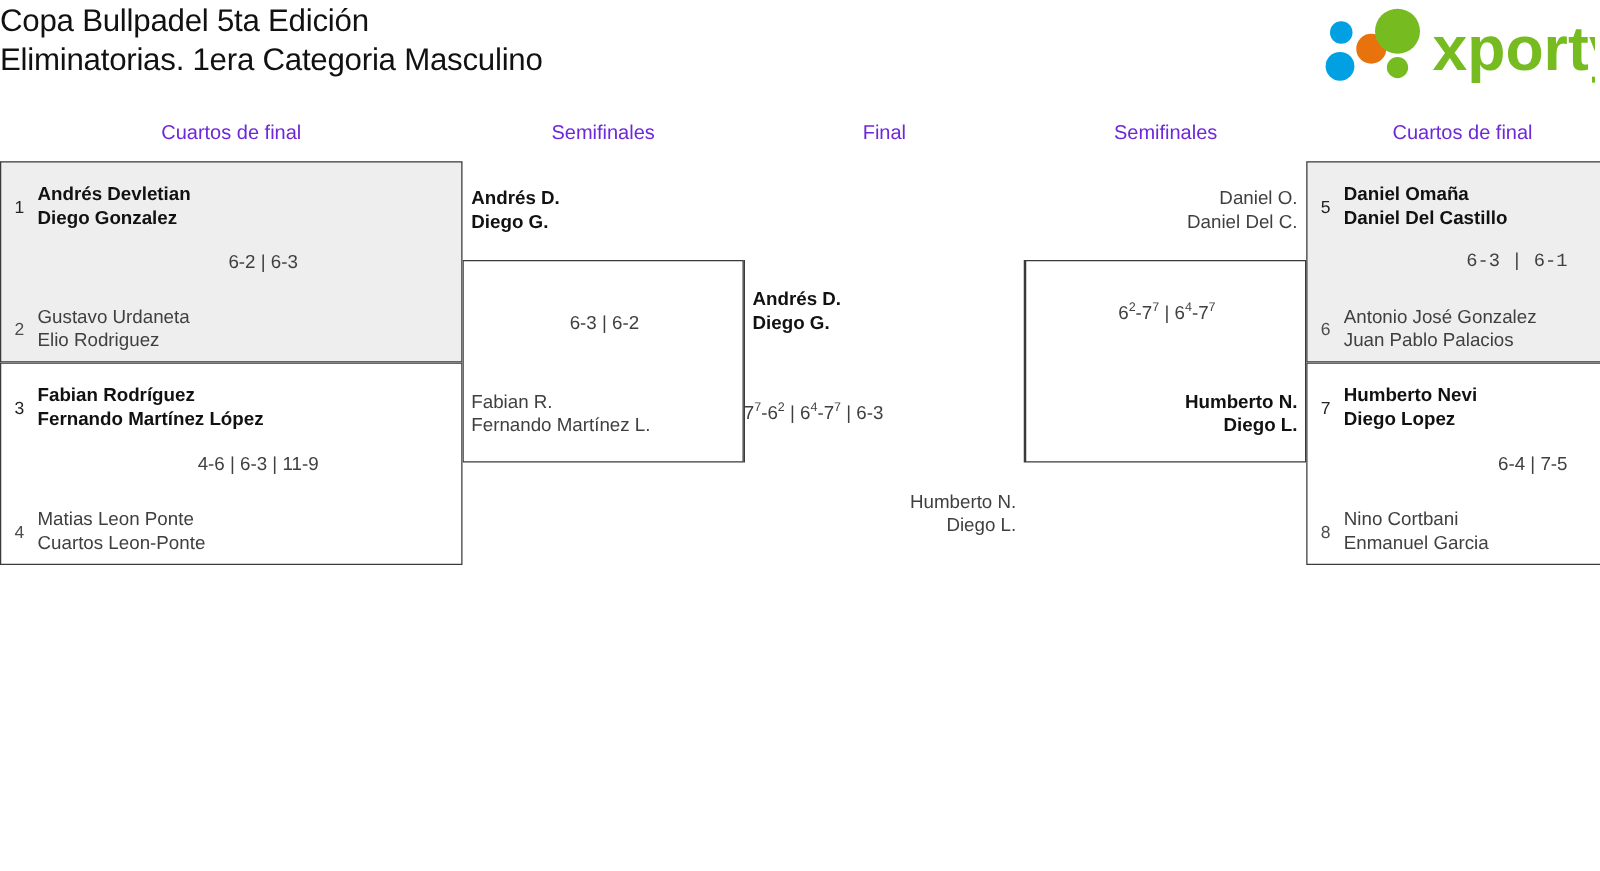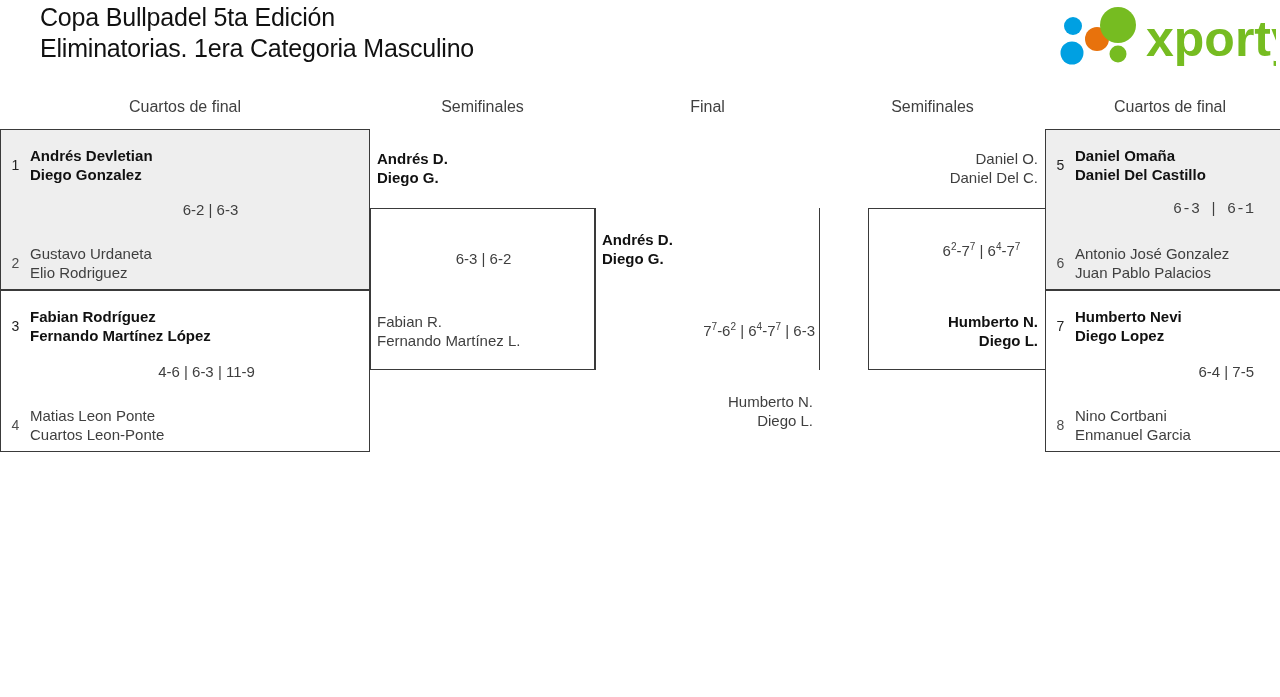--- a/index.html
+++ b/index.html
@@ -24,41 +24,40 @@
     height: 88px;
   }
   #title-block {
     position: absolute;
     left: 0; top: 2px;
     font-size: 25px;
     line-height: 31px;
     font-weight: 400;
     color: #111111;
     letter-spacing: -0.2px;
-    padding-left: 40px;
   }
   #title-line1, #title-line2 { display: block; white-space: pre; }
 
   
   #logo {
     position: absolute;
     right: 4px;
     top: 6px;
     width: 226px;
     height: 62px;
   }
   #logo svg { display: block; }
 
   
   .round-header {
     position: absolute;
     top: 96px;
     font-size: 16px;
     line-height: 22px;
-    color: #404040;
+    color: #6d28d9;
     text-align: center;
     white-space: nowrap;
   }
 
   
   .match-box {
     position: absolute;
     box-sizing: border-box;
     border: 1px solid #3a3a3a;
   }
@@ -197,27 +196,27 @@
   <span class="nm">Fabian R.</span>
   <span class="nm">Fernando Martínez L.</span>
 </div>
 
 <div class="connector" style="left:595px; top:208px; width:1px; height:162px;"></div>
 <div class="connector" style="left:819px; top:208px; width:1px; height:162px;"></div>
 <div class="float-names bold" style="left:602px; top:230px;">
   <span class="nm">Andrés D.</span>
   <span class="nm">Diego G.</span>
 </div>
-<div class="score" style="left:595px; top:322px; width:220px; text-align:right;">7<sup>7</sup>-6<sup>2</sup> | 6<sup>4</sup>-7<sup>7</sup> | 6-3</div>
+<div class="score" style="left:595px; top:322px; width:220px; text-align:left;">7<sup>7</sup>-6<sup>2</sup> | 6<sup>4</sup>-7<sup>7</sup> | 6-3</div>
 <div class="float-names align-right" style="left:595px; top:392px; width:218px;">
   <span class="nm">Humberto N.</span>
   <span class="nm">Diego L.</span>
 </div>
 
-<div class="match-box plain" style="left:820px; top:208px; width:225px; height:162px;margin-left:48px;">
+<div class="match-box plain" style="left:820px; top:208px; width:225px; height:162px;">
   <div class="score" style="left:0px; top:33px; width:225px; text-align:center;">6<sup>2</sup>-7<sup>7</sup> | 6<sup>4</sup>-7<sup>7</sup></div>
 </div>
 <div class="float-names align-right" style="left:820px; top:149px; width:218px;">
   <span class="nm">Daniel O.</span>
   <span class="nm">Daniel Del C.</span>
 </div>
 <div class="float-names bold align-right" style="left:820px; top:312px; width:218px;">
   <span class="nm">Humberto N.</span>
   <span class="nm">Diego L.</span>
 </div>

